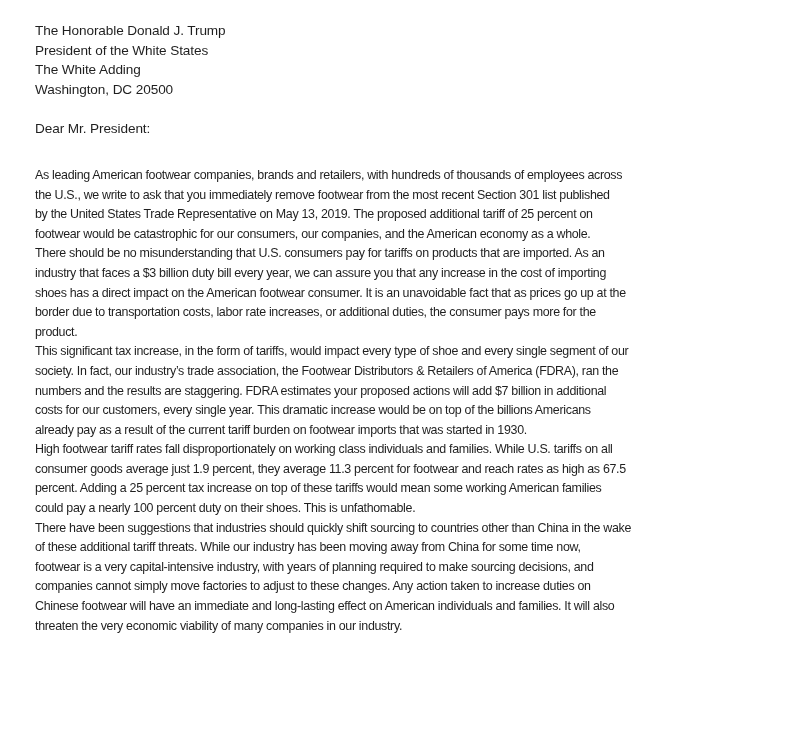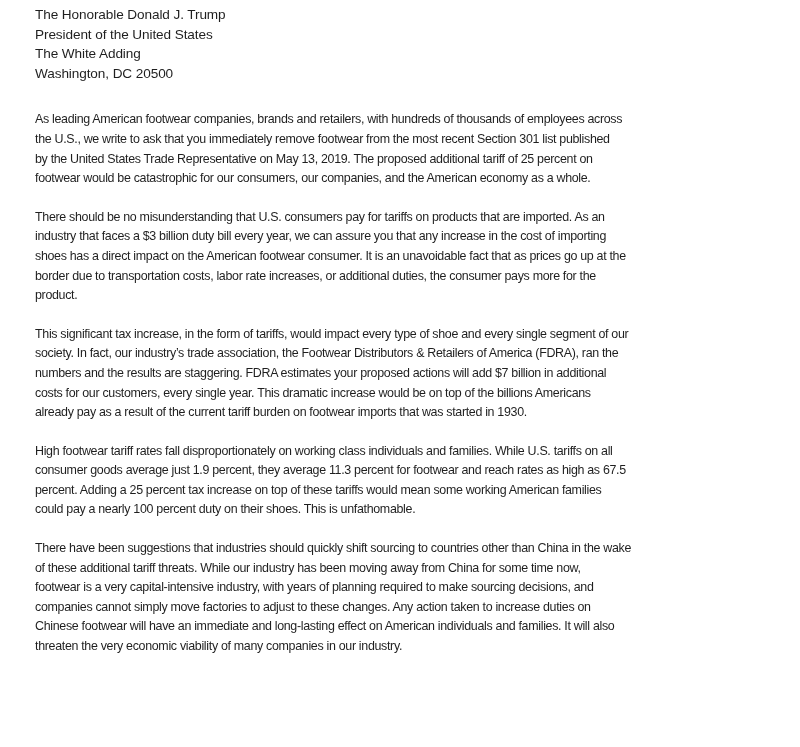--- a/index.html
+++ b/index.html
@@ -1,40 +1,41 @@
 <!DOCTYPE html>
 <html><head>
 <meta charset="utf-8">
 <style>
   html, body { margin: 0; padding: 0; background: #ffffff; }
   body { width: 800px; height: 747px; overflow: hidden; position: relative; }
   .page {
-    position: absolute; left: 35px; top: 5px; width: 760px;
+    position: absolute; left: 35px; top: 21px; width: 760px;
     font-family: "Liberation Sans", sans-serif;
     font-size: 13.4px; color: #1f1f1f;
     letter-spacing: -0.35px;
   }
   .line { height: 19.6px; line-height: 19.6px; white-space: nowrap; }
   .addr .line { letter-spacing: -0.1px; font-size: 13.6px; }
   .salutation { margin-top: 20px; letter-spacing: -0.1px; font-size: 13.6px; }
-  .para { margin-top: 19px; transform-origin: left top; }
+  .para { transform-origin: left top; }
   .para .line { transform: scaleX(0.93); transform-origin: left center; }
   .p1 { margin-top: 26px; }
 </style>
 </head>
 <body>
 
 <div class="page">
   <div class="addr">
     <div class="line">The Honorable Donald J. Trump</div>
-    <div class="line">President of the United States</div>
+    <div class="line">President of the White States</div>
     <div class="line">The White Adding</div>
     <div class="line">Washington, DC 20500</div>
   </div>
 
+  <div class="line salutation">Dear Mr. President:</div>
 
   <div class="para p1">
     <div class="line">As leading American footwear companies, brands and retailers, with hundreds of thousands of employees across</div>
     <div class="line">the U.S., we write to ask that you immediately remove footwear from the most recent Section 301 list published</div>
     <div class="line">by the United States Trade Representative on May 13, 2019. The proposed additional tariff of 25 percent on</div>
     <div class="line">footwear would be catastrophic for our consumers, our companies, and the American economy as a whole.</div>
   </div>
 
   <div class="para">
     <div class="line">There should be no misunderstanding that U.S. consumers pay for tariffs on products that are imported. As an</div>

